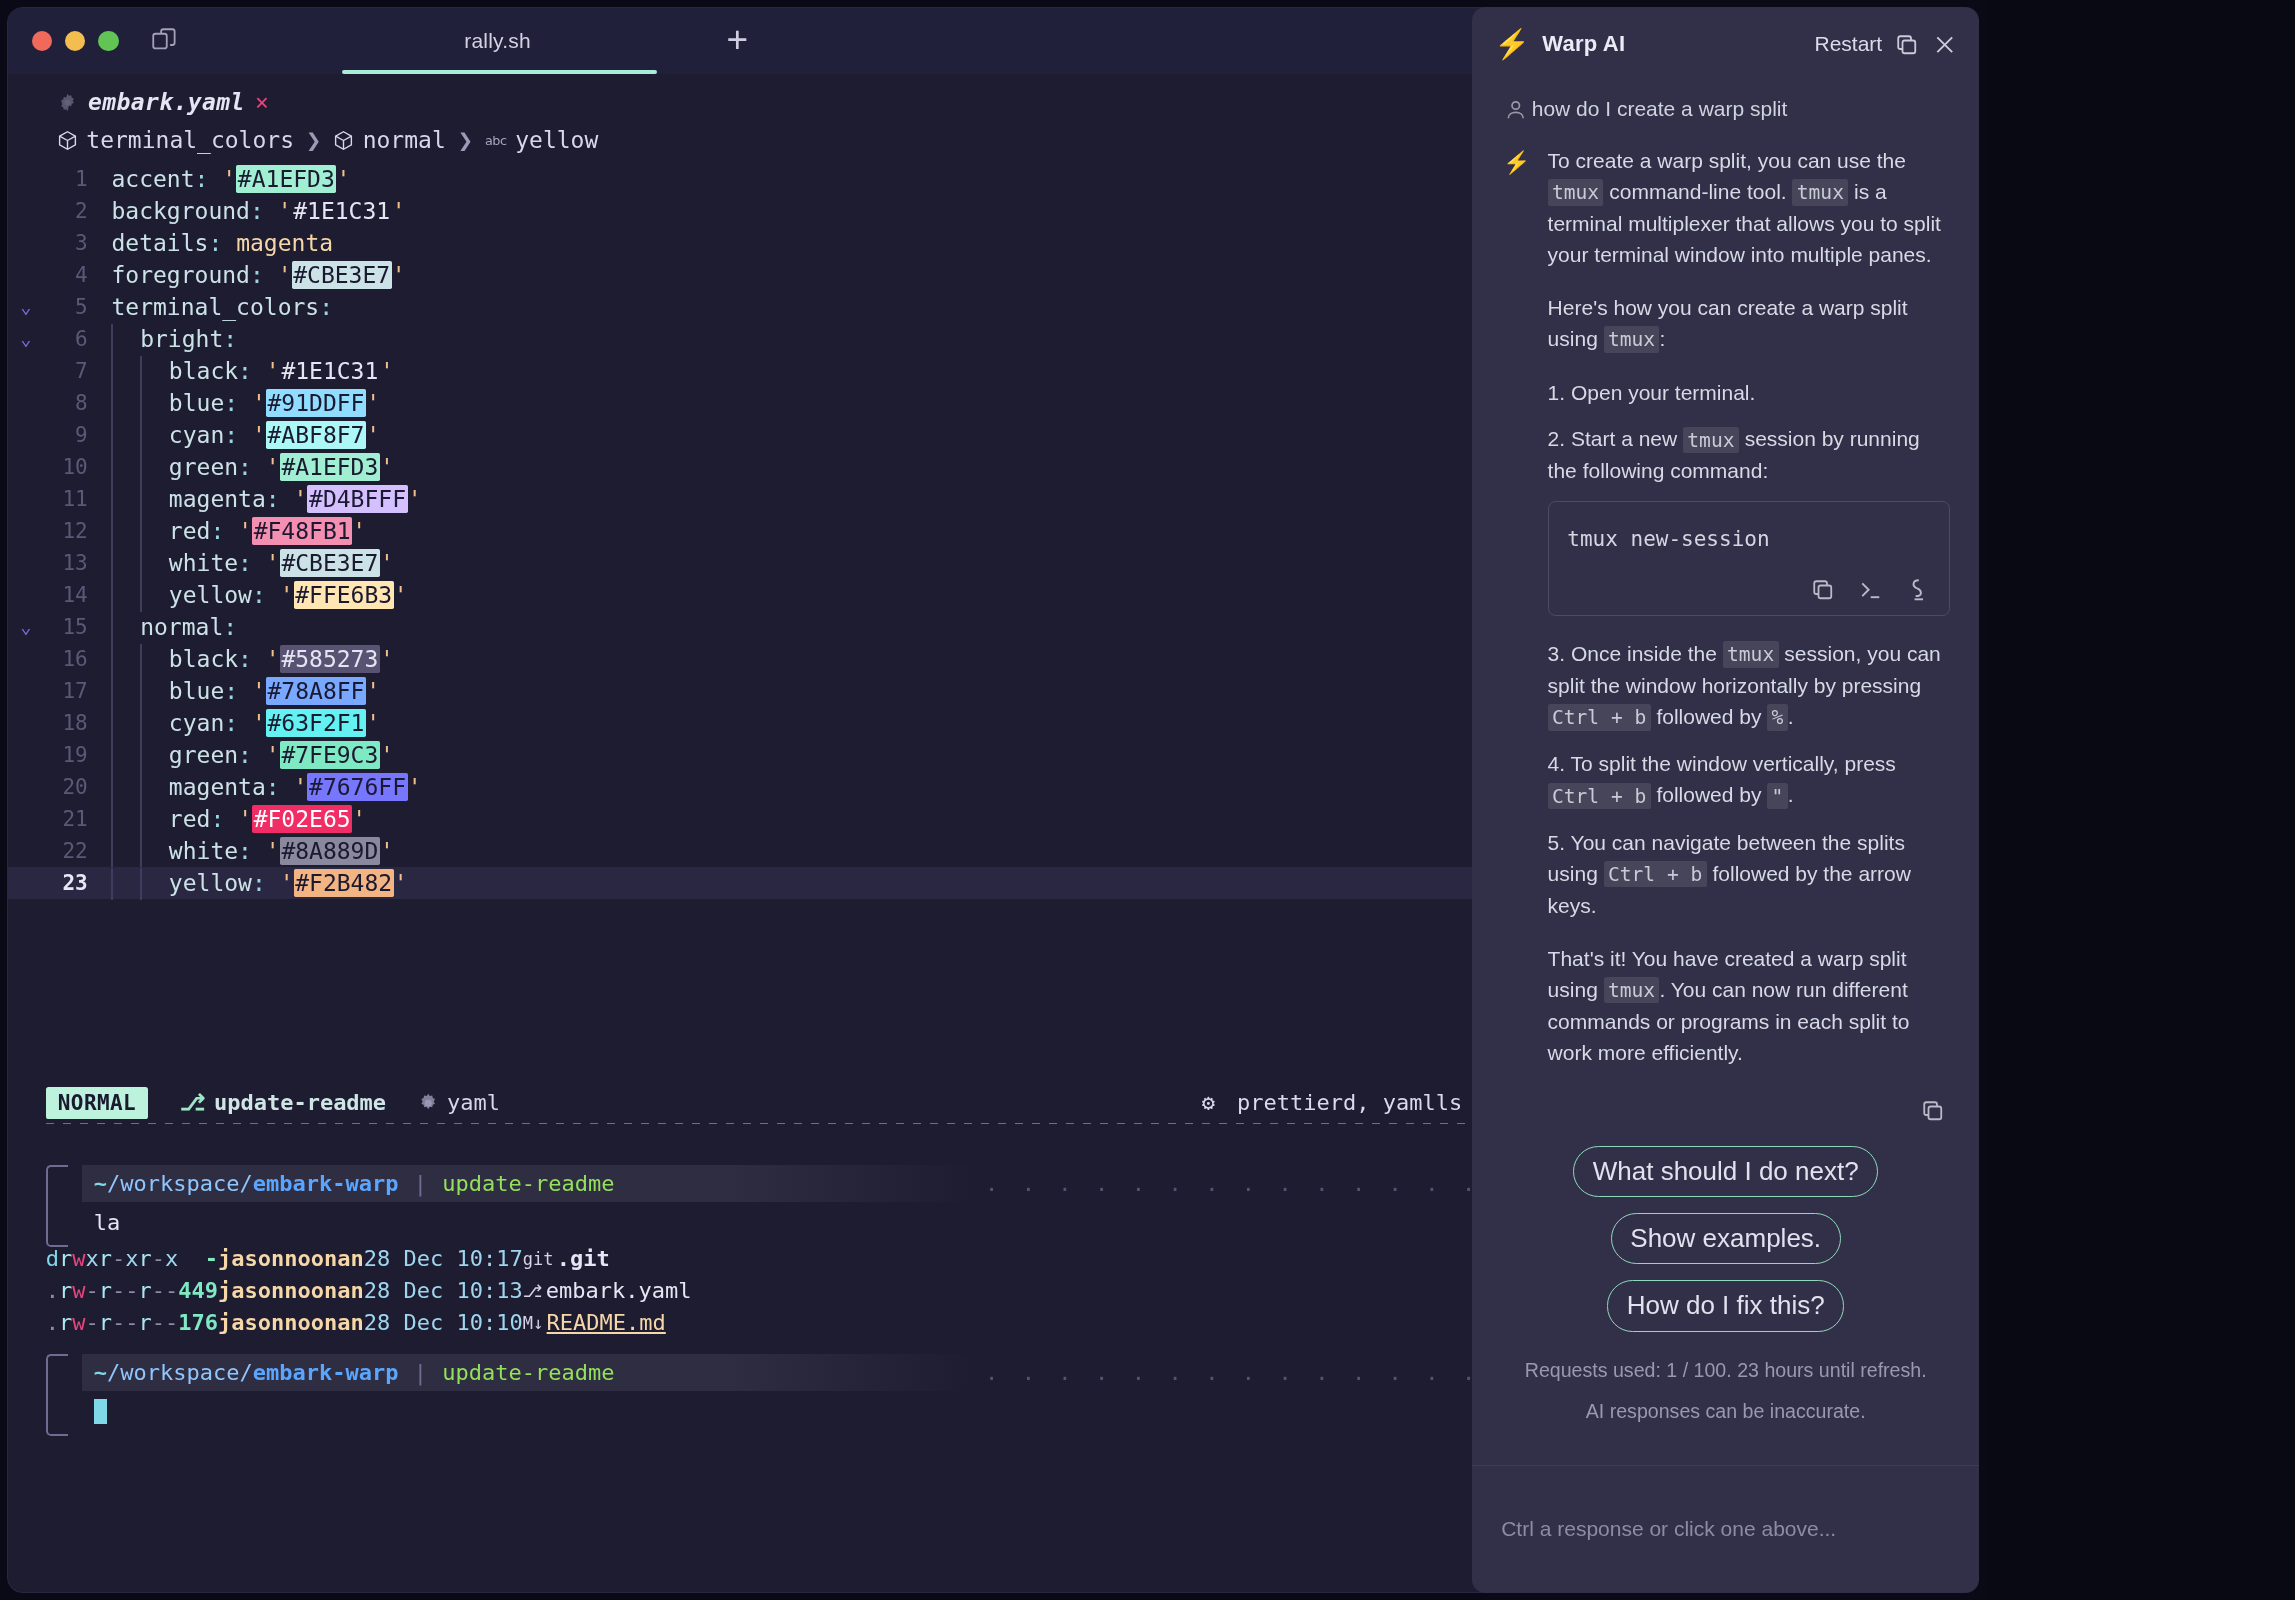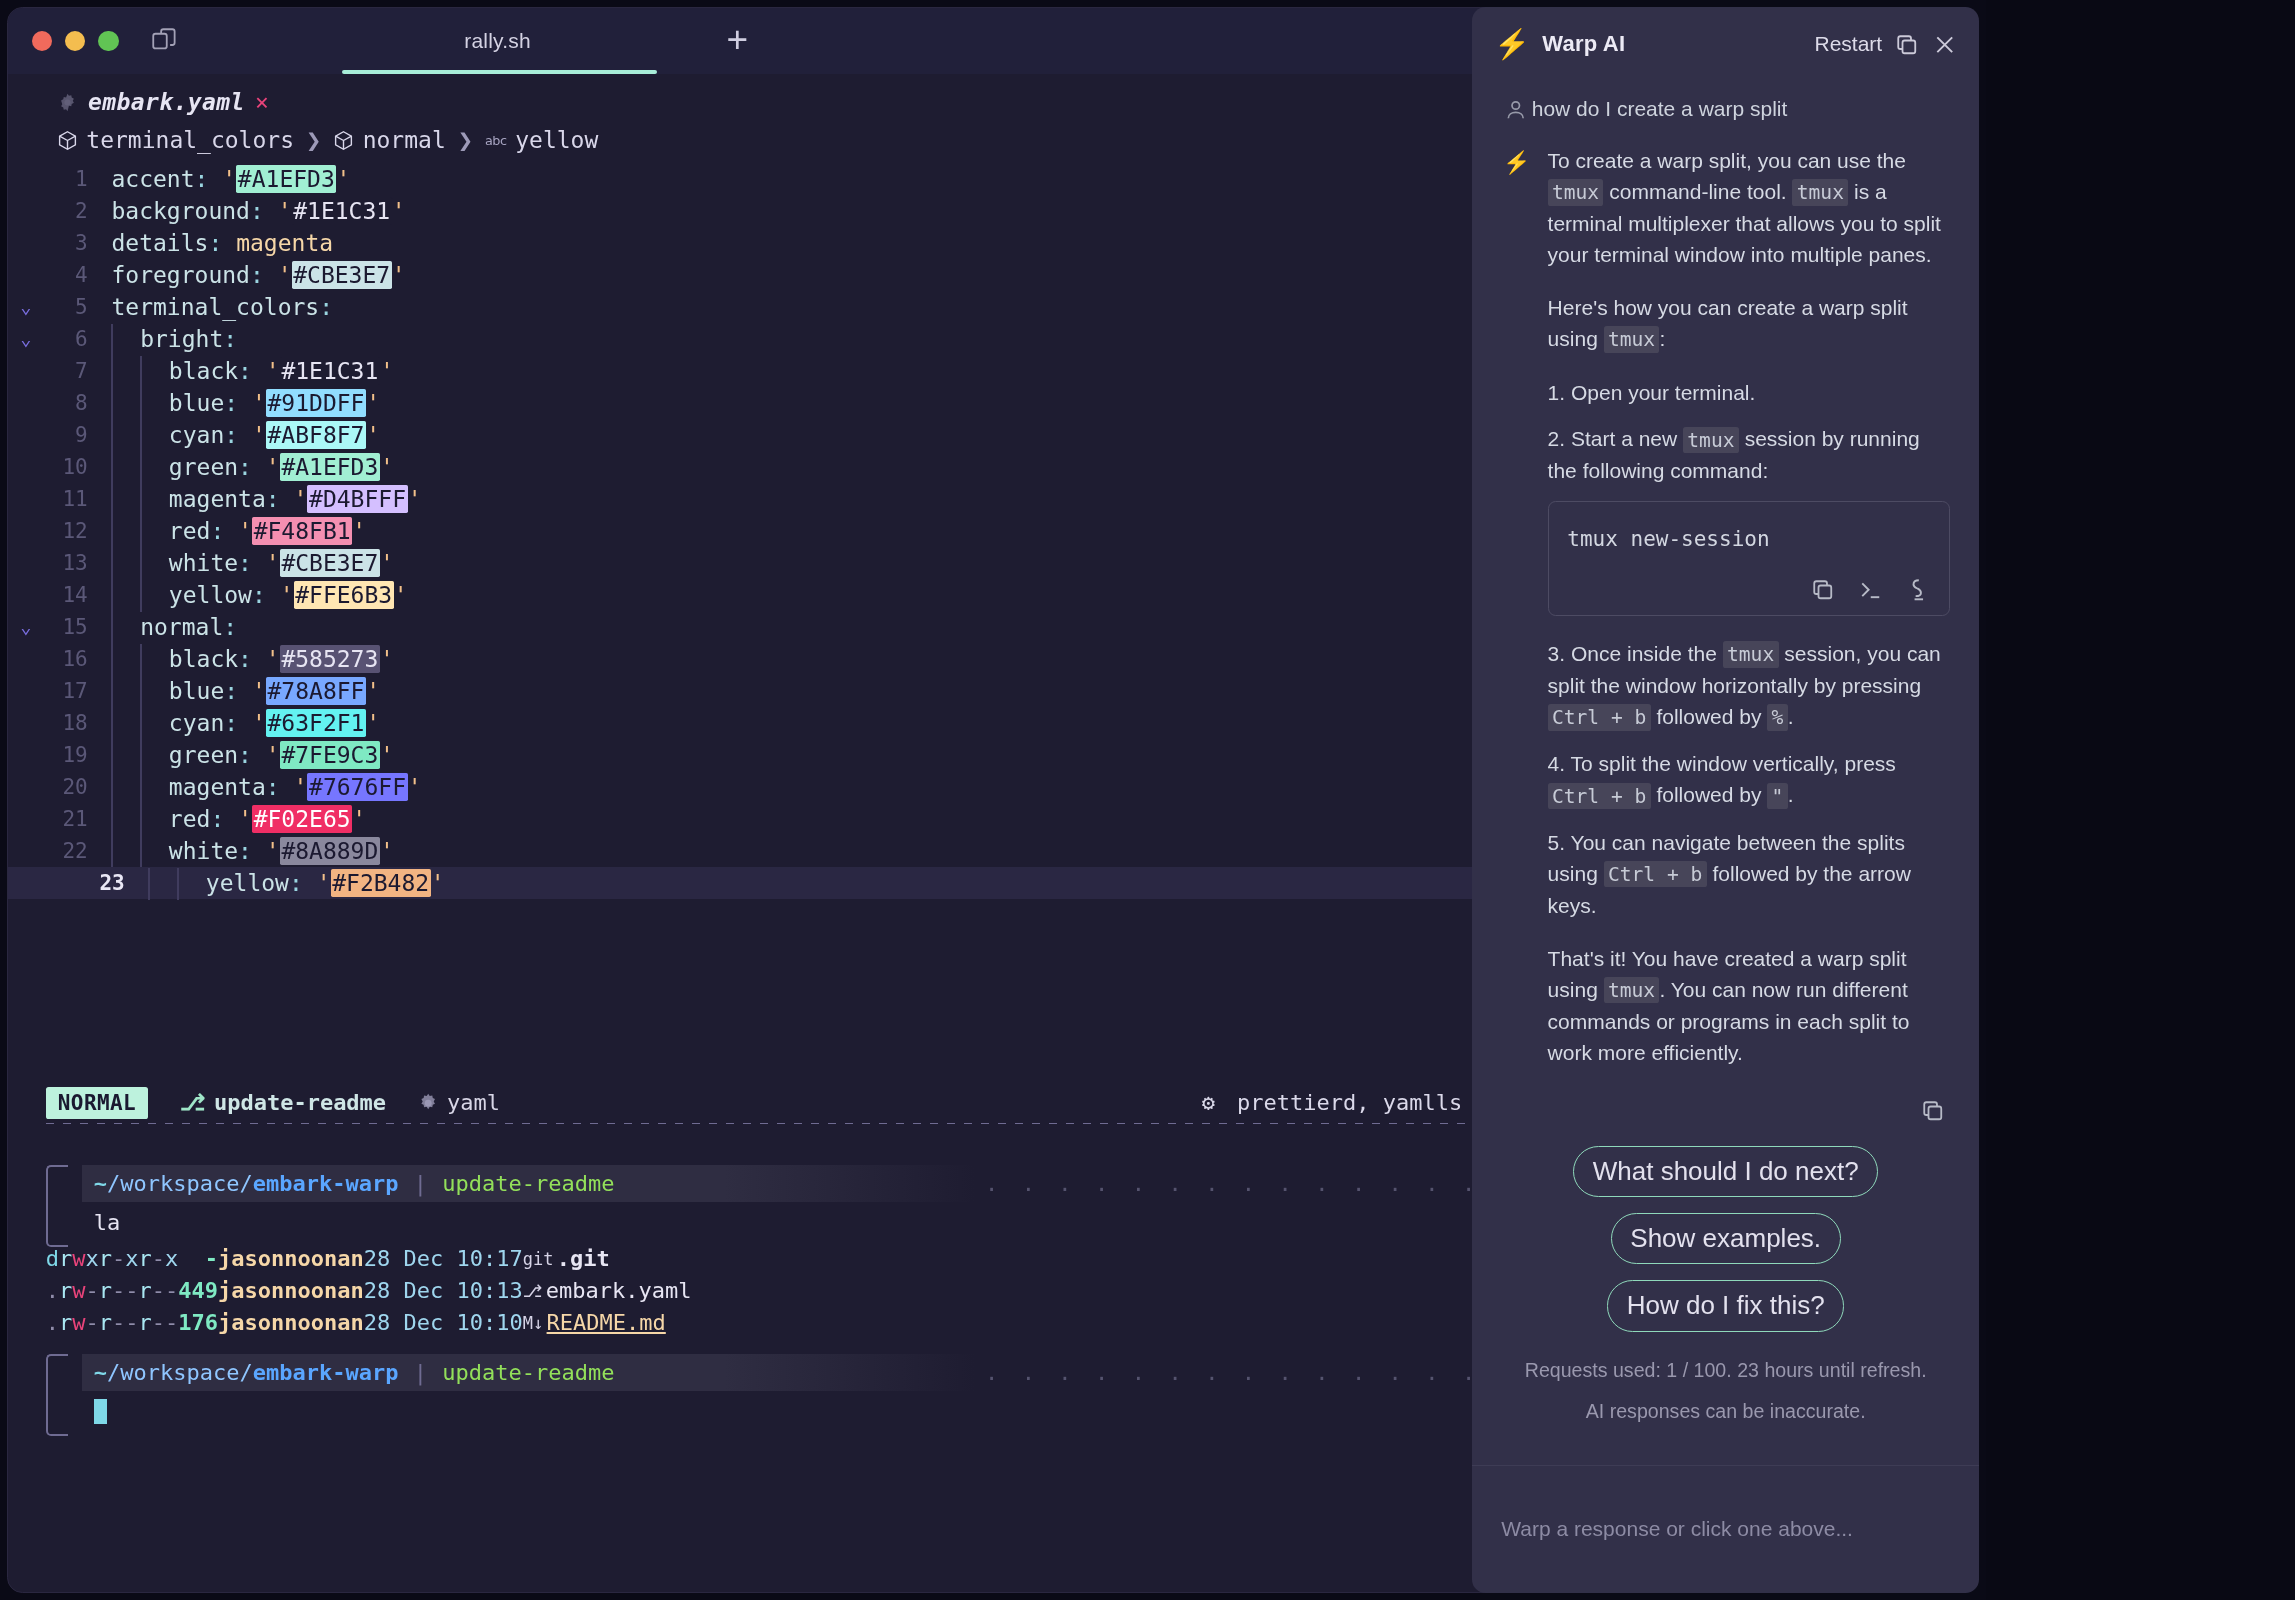--- a/index.html
+++ b/index.html
@@ -83,21 +83,21 @@
   .bc-sep { color: #9d9ab8; font-size: 25.5px; font-weight: 300; padding: 0 3.4px; }
   .cube { width: 21px; height: 21px; }
   .abc { font-size: 12.8px; color: #a6a3c0; font-family: "DejaVu Sans", sans-serif; letter-spacing: -0.4px; }
 
   .code { position: relative; margin-top: 3.4px; }
   .line {
     position: relative; display: flex; align-items: center;
     height: 32px; font-size: 23px; line-height: 32px;
     white-space: pre;
   }
-  .line.current { background: #2a2743; padding-left: 37px; }
+  .line.current { background: #2a2743; }
   .fold { width: 36px; text-align: center; color: #7a6fe0; font-size: 18.7px; }
   .ln {
     width: 49px; text-align: right; color: #5b5878; font-size: 21px;
     font-family: "DejaVu Sans Mono", monospace; padding-right: 5.1px;
   }
   .line.current .ln { color: #e9e7f5; font-weight: bold; }
   .gutterbar { display: inline-block; width: 1.7px; height: 32px; background: #403c5e; vertical-align: middle; margin-right: 0; }
   .codetext { padding-left: 18.7px; color: #cbe3e7; }
   .k { color: #cbe3e7; }
   .colon { color: #9ad5e0; }
@@ -467,17 +467,17 @@
           <div class="chip">What should I do next?</div>
           <div class="chip">Show examples.</div>
           <div class="chip">How do I fix this?</div>
         </div>
 
       <div class="quota">Requests used: 1 / 100.  23 hours until refresh.</div>
       <div class="disclaim">AI responses can be inaccurate.</div>
     </div>
 
     <div class="ai-input">
-      <span>Warp a response or click one above...</span>
+      <span>Ctrl a response or click one above...</span>
     </div>
   </div>
 </div>
 
 
 </body></html>

